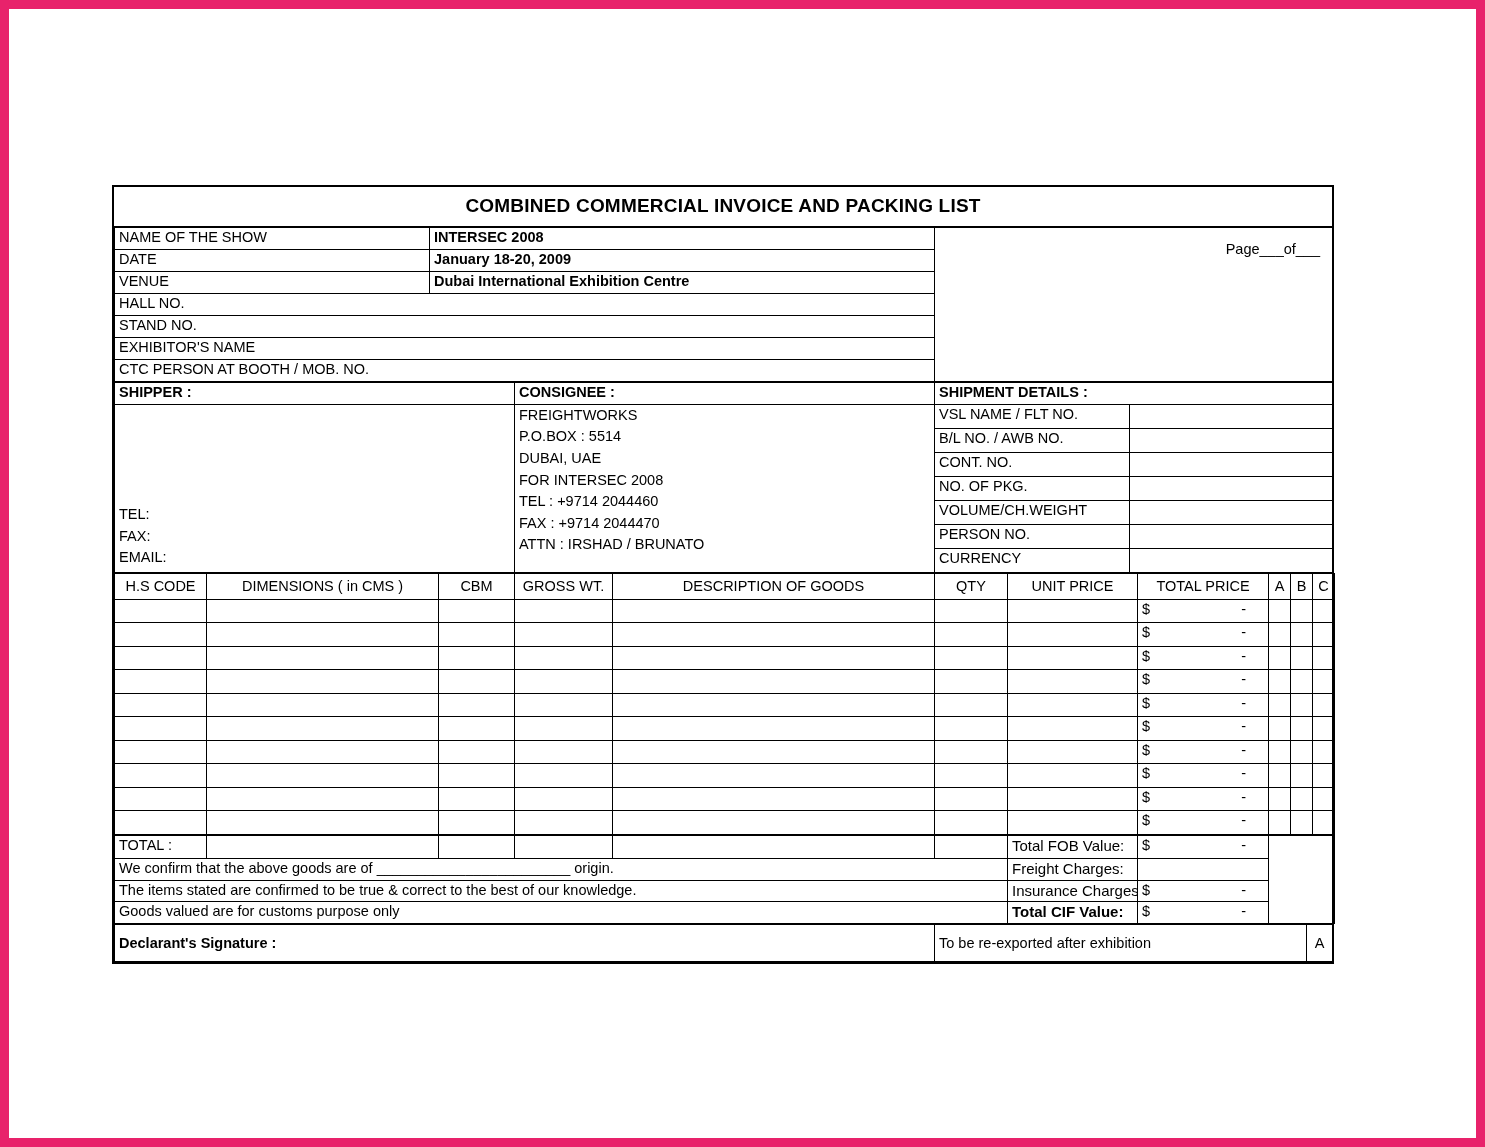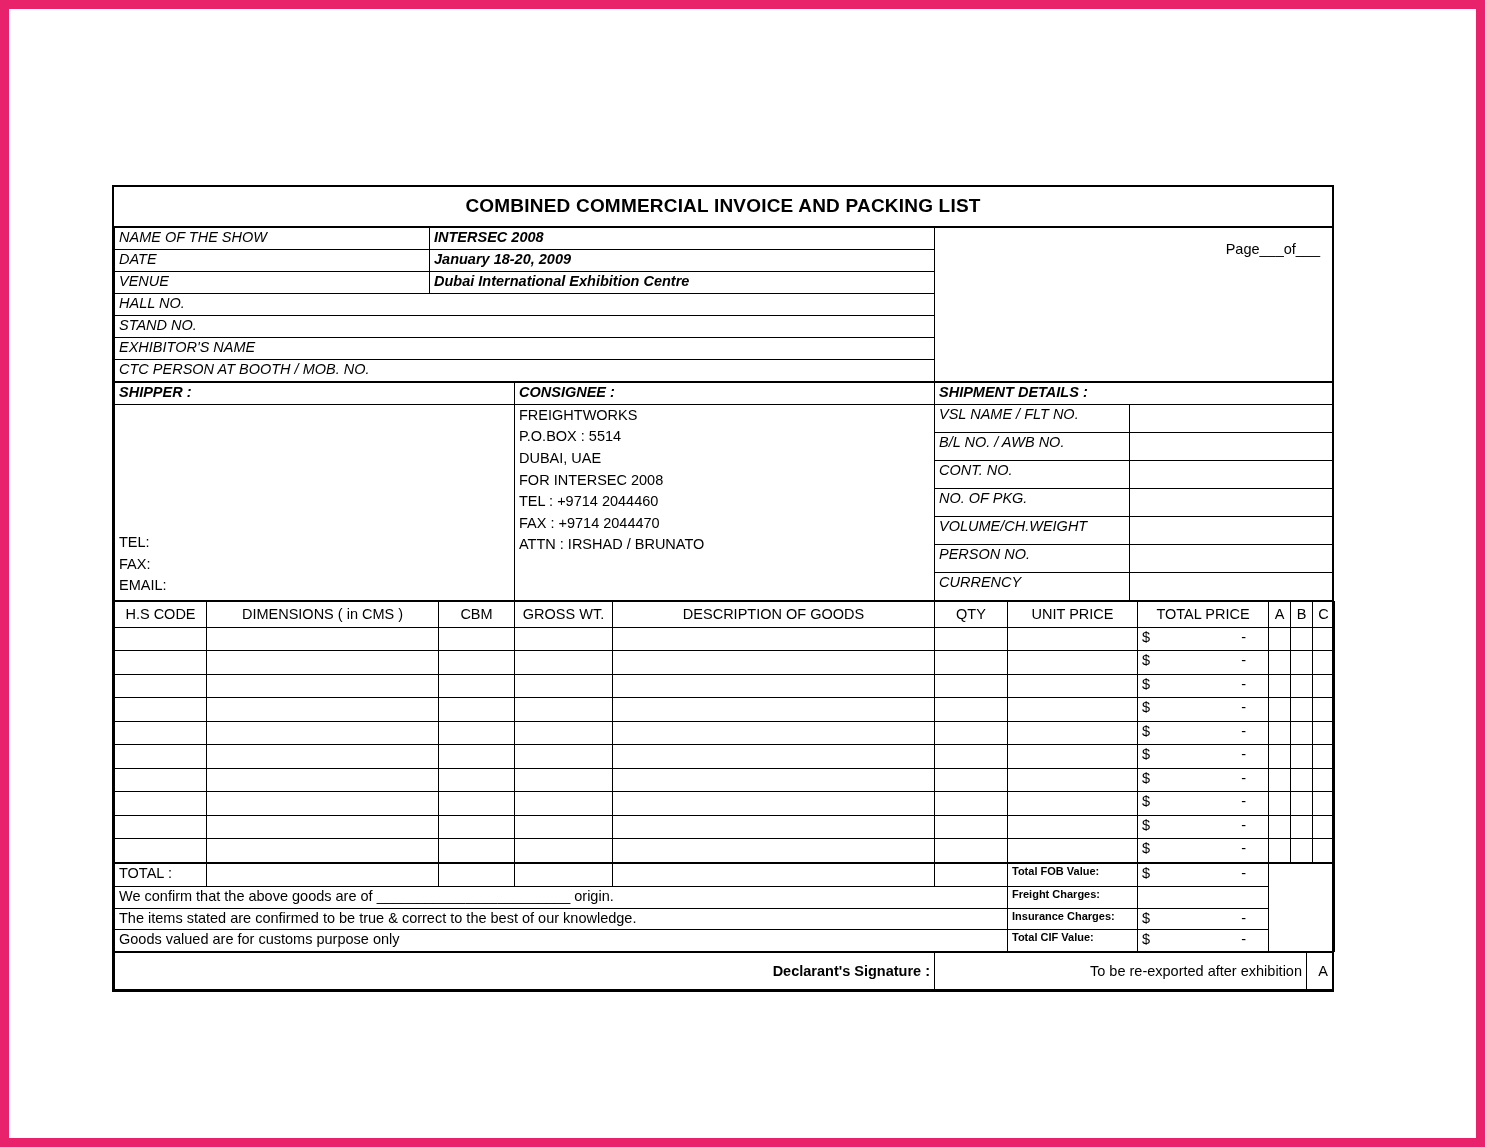--- a/index.html
+++ b/index.html
@@ -54,30 +54,30 @@
   .title-cell {
     border: none;
     border-bottom: 1px solid #000;
     text-align: center;
     font-weight: bold;
     font-size: 19px;
     padding: 8px 0 9px 0;
     letter-spacing: 0.2px;
   }
   .b { font-weight: bold; }
-  .h21 { height: 22px; font-style: italic; }
-  .small { font-size: 11px; font-weight: bold; }
+  .h21 { height: 22px; }
+  .small { font-size: 15px; }
   .pagebox {
     vertical-align: top;
     text-align: right;
     padding-right: 12px;
     padding-top: 13px;
   }
   .shipper-block {
-    height: 196px;
+    height: 168px;
     vertical-align: top;
     position: relative;
   }
   .tel-lines {
     position: absolute;
     left: 4px;
     bottom: 3px;
     line-height: 21.5px;
   }
   .consignee-lines {
@@ -87,21 +87,21 @@
   .sd-label { }
   .sd-val { }
   .goods-head td { text-align: center; font-weight: normal; height: 26px; vertical-align: middle; }
   .row-cell { height: 23.5px; }
   .dollar { position: relative; }
   .dollar .sign { position: absolute; left: 4px; }
   .dollar .dash { position: absolute; right: 22px; }
   .confirm-row td { height: 21.5px; }
   .underline-span { letter-spacing: 0; }
   .bottom-letter { text-align: center; width: 26px; }
-  .sig-row td { height: 37px; vertical-align: middle; text-align: right; }
+  .sig-row td { height: 37px; vertical-align: middle; }
 </style>
 </head>
 <body>
 
 <div id="page-frame">
 
   <div id="doc">
 
     <table>
       <tbody>

